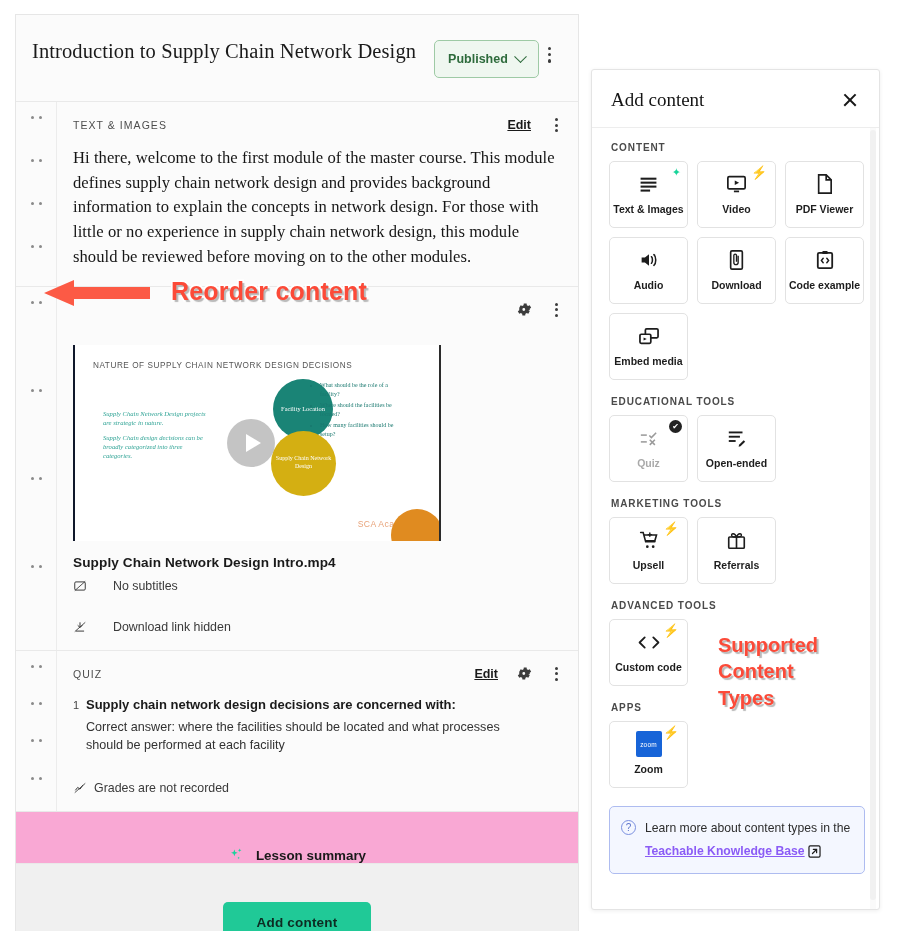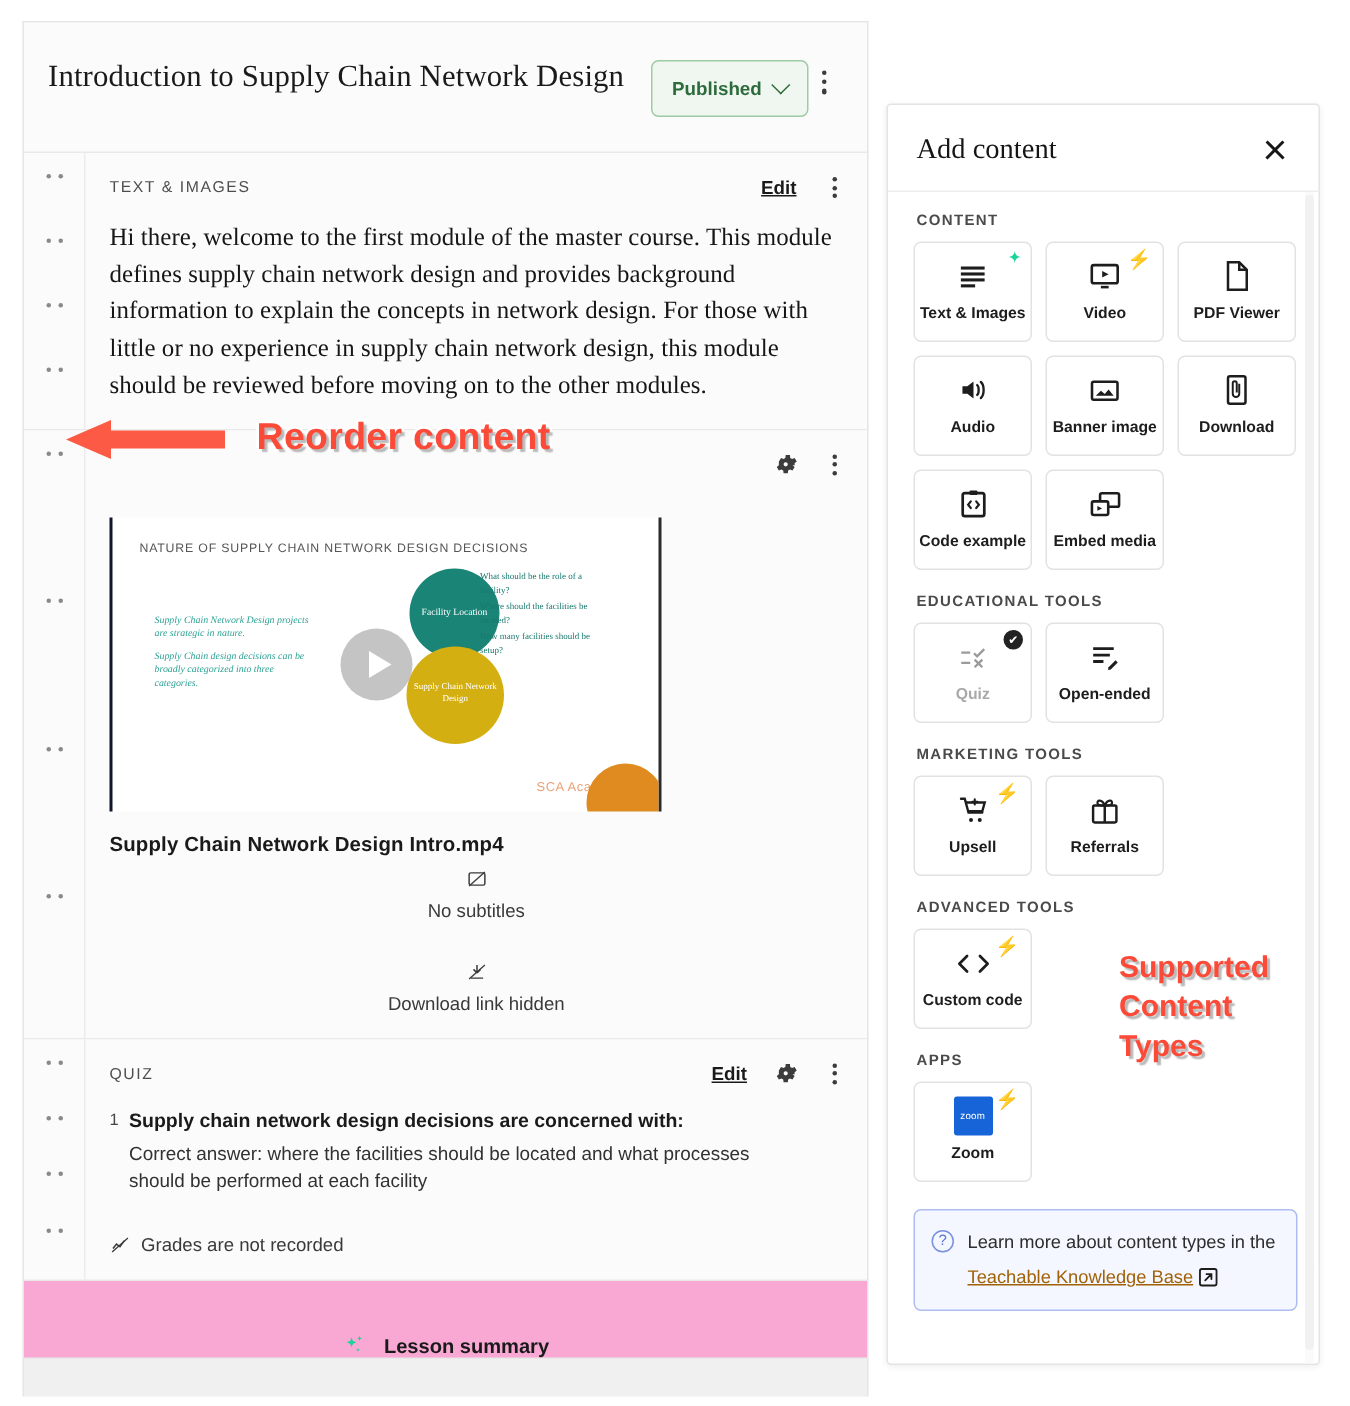--- a/index.html
+++ b/index.html
@@ -91,21 +91,21 @@
   .bullets li { margin-bottom: 2px; }
   .sca { position: absolute; right: 22px; bottom: 12px; font-size: 8.6px; color: #e8a37a; letter-spacing: .4px; }
   .sca-arc { position: absolute; right: -4px; bottom: -20px; width: 52px; height: 52px; border-radius: 50%;
              background: #e08b20; }
   .play { position: absolute; left: 152px; top: 74px; width: 48px; height: 48px; border-radius: 50%;
           background: rgba(160,160,160,.62); display: flex; align-items: center; justify-content: center; cursor: pointer; }
   .play::after { content: ""; border-left: 15px solid #fff; border-top: 9px solid transparent;
                  border-bottom: 9px solid transparent; margin-left: 5px; }
 
   .file-name { margin-top: 14px; font-size: 13.6px; font-weight: bold; color: #1a1a1a; letter-spacing: .1px; }
-  .meta-row { display: flex; align-items: center; gap: 7px; margin-top: 9px; font-size: 12.4px; color: #3a3a3a; flex-direction: column; }
+  .meta-row { display: flex; align-items: center; gap: 26px; margin-top: 9px; font-size: 12.4px; color: #3a3a3a; }
   .meta-row.i2 { margin-top: 27px; }
 
   
   .q-num { font-size: 11px; color: #444; width: 13px; flex: none; padding-top: 2px; }
   .q-line { display: flex; margin-top: 12px; }
   .q-title { font-size: 13px; font-weight: bold; color: #1a1a1a; }
   .q-ans { font-size: 12.6px; color: #323232; line-height: 1.5; margin-top: 6px; margin-left: 13px; max-width: 430px; }
   .q-grade { display: flex; align-items: center; gap: 7px; margin-top: 26px; font-size: 12.4px; color: #3a3a3a; }
 
   
@@ -122,21 +122,21 @@
   .anno-text {
     position: absolute; left: 157px; top: 277px;
     font-size: 25px; font-weight: bold; color: #fc4a38;
     font-family: "Liberation Sans", sans-serif;
     letter-spacing: .2px;
     -webkit-text-stroke: 3.5px #ffffff; paint-order: stroke fill;
     text-shadow: 2px 2px 1px rgba(0,0,0,.28);
     margin-left: 14px;
   }
   .anno-text2 {
-    position: absolute; left: 746px; top: 632px; width: 130px;
+    position: absolute; left: 718px; top: 632px; width: 130px;
     font-size: 20px; font-weight: bold; color: #fc4a38; line-height: 1.32;
     -webkit-text-stroke: 3.5px #ffffff; paint-order: stroke fill;
     text-shadow: 2px 2px 1px rgba(0,0,0,.28);
   }
 
   
   .side-panel {
     position: absolute; left: 591px; top: 69px; width: 289px; height: 841px;
     background: #ffffff; border: 1px solid #e4e4e4; border-radius: 3px;
     box-shadow: 0 1px 4px rgba(0,0,0,.07);
@@ -169,21 +169,21 @@
   .chk { position: absolute; right: 5px; top: 4px; width: 13px; height: 13px; border-radius: 50%;
          background: #222; color: #fff; font-size: 8px; display: flex; align-items: center; justify-content: center; }
   .zoom-sq { width: 26px; height: 26px; background: #1764d8; border-radius: 2px; display: flex;
              align-items: center; justify-content: center; color: #fff; font-size: 6.5px; letter-spacing: .2px; }
 
   .kb-box { margin-top: 18px; border: 1px solid #aebcf0; background: #f4f7ff; border-radius: 5px;
             padding: 12px 12px 12px 11px; display: flex; gap: 9px; }
   .kb-q { width: 15px; height: 15px; border: 1.4px solid #7a90e0; border-radius: 50%; color: #5c74cc;
           font-size: 10px; display: flex; align-items: center; justify-content: center; flex: none; margin-top: 1px; }
   .kb-txt { font-size: 12.2px; color: #2d2d2d; line-height: 1.55; }
-  .kb-link { font-weight: normal; color: #a16207; text-decoration: underline; cursor: pointer; }
+  .kb-link { font-weight: bold; color: #8b5cf6; text-decoration: underline; cursor: pointer; }
   .ext-ico { display: inline-block; margin-top: 4px; }
 </style>
 </head>
 <body>
 
 <div id="root">
 
   <div class="lesson-panel">
 
     <div class="lesson-header">
@@ -409,29 +409,20 @@
         <div class="tile">
           <span class="ico">
             <svg width="20" height="18" viewBox="0 0 24 22">
               <path d="M3 8h4l5-4v14l-5-4H3z" fill="#1d1d1d"></path>
               <path d="M15 7c1.6 1.2 1.6 6.8 0 8M18 4.5c3 2.4 3 10.6 0 13" fill="none" stroke="#1d1d1d" stroke-width="1.9" stroke-linecap="round"></path>
             </svg>
           </span>
           <span class="lbl">Audio</span>
         </div>
 
-        <div class="tile">
-          <span class="ico">
-            <svg width="21" height="17" viewBox="0 0 24 20">
-              <rect x="2" y="3" width="20" height="14" rx="1.4" fill="none" stroke="#1d1d1d" stroke-width="2"></rect>
-              <path d="M5 14l4-4 3 2.6 3-3.6 4 5z" fill="#1d1d1d"></path>
-            </svg>
-          </span>
-          <span class="lbl">Banner image</span>
-        </div>
 
         <div class="tile">
           <span class="ico">
             <svg width="17" height="20" viewBox="0 0 20 24">
               <rect x="3" y="1" width="14" height="22" rx="1.6" fill="none" stroke="#1d1d1d" stroke-width="2"></rect>
               <path d="M12 7v8a2.6 2.6 0 0 1-5.2 0V6.5a1.6 1.6 0 0 1 3.2 0V14" fill="none" stroke="#1d1d1d" stroke-width="1.6"></path>
             </svg>
           </span>
           <span class="lbl">Download</span>
         </div>

